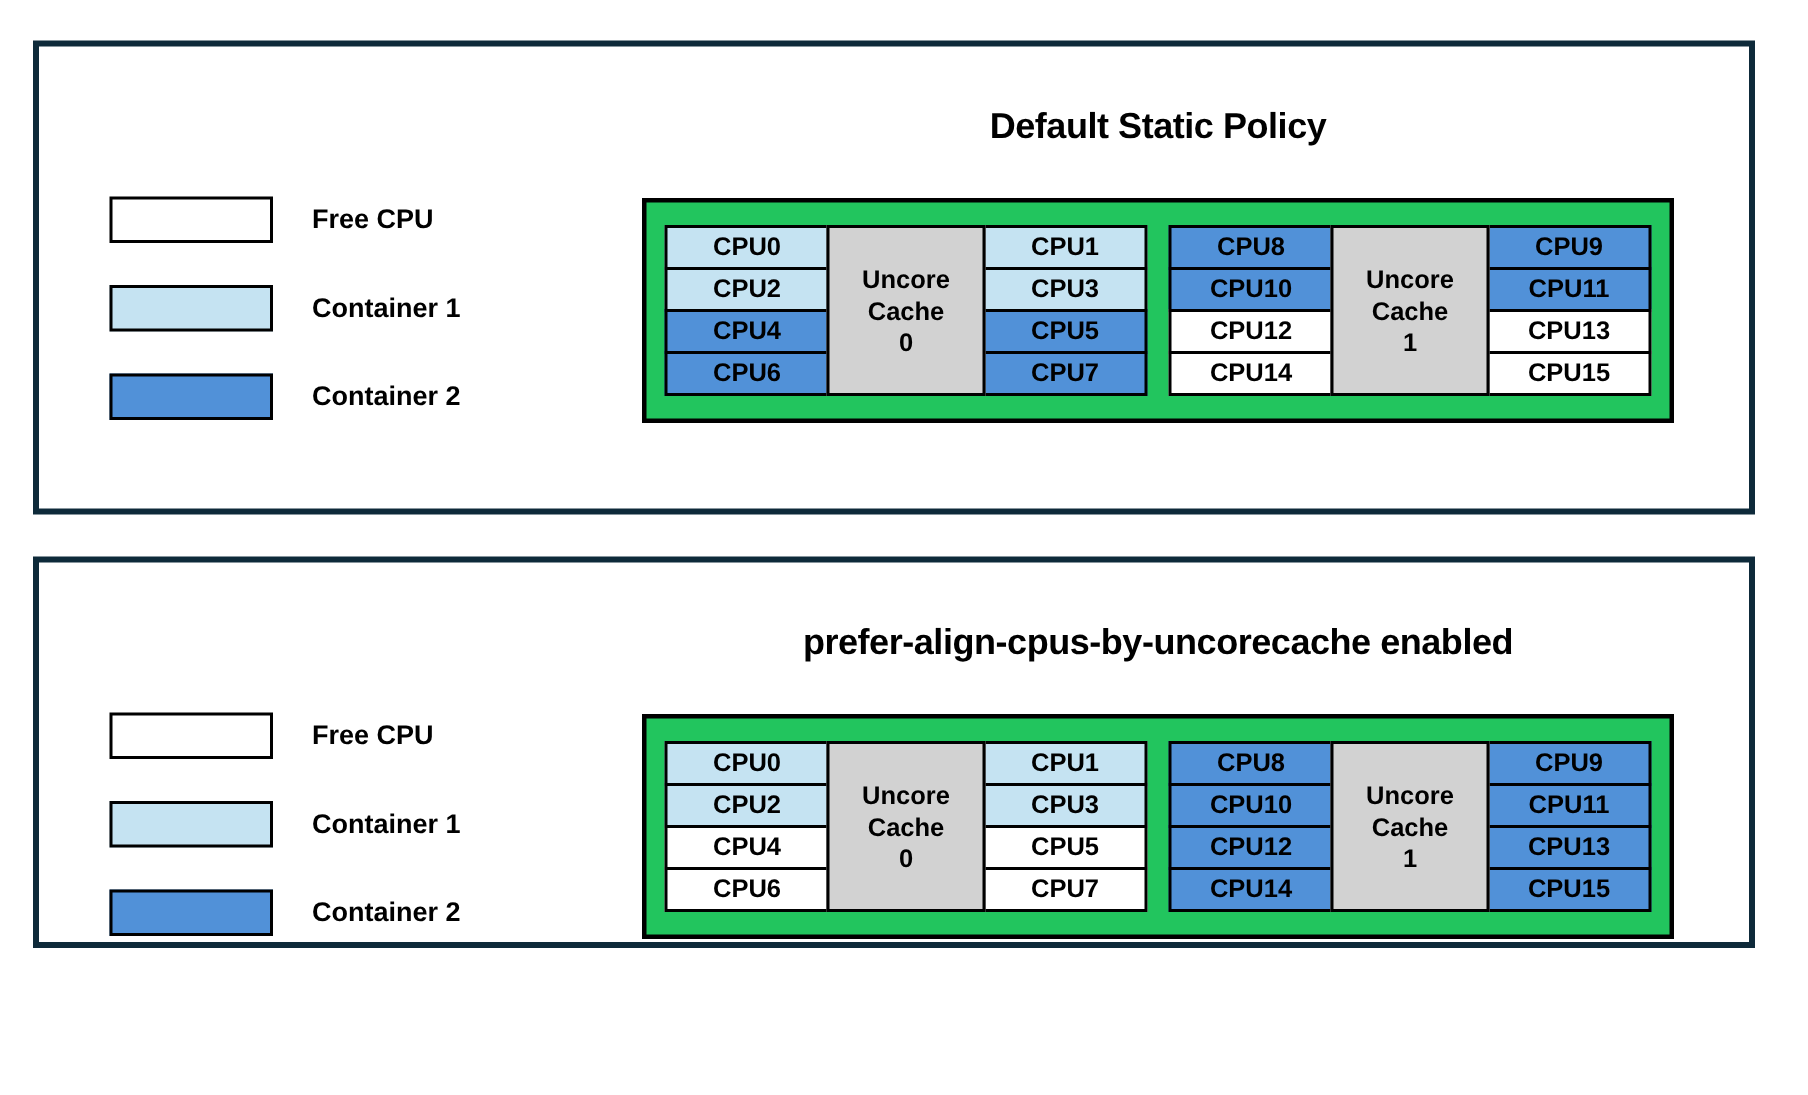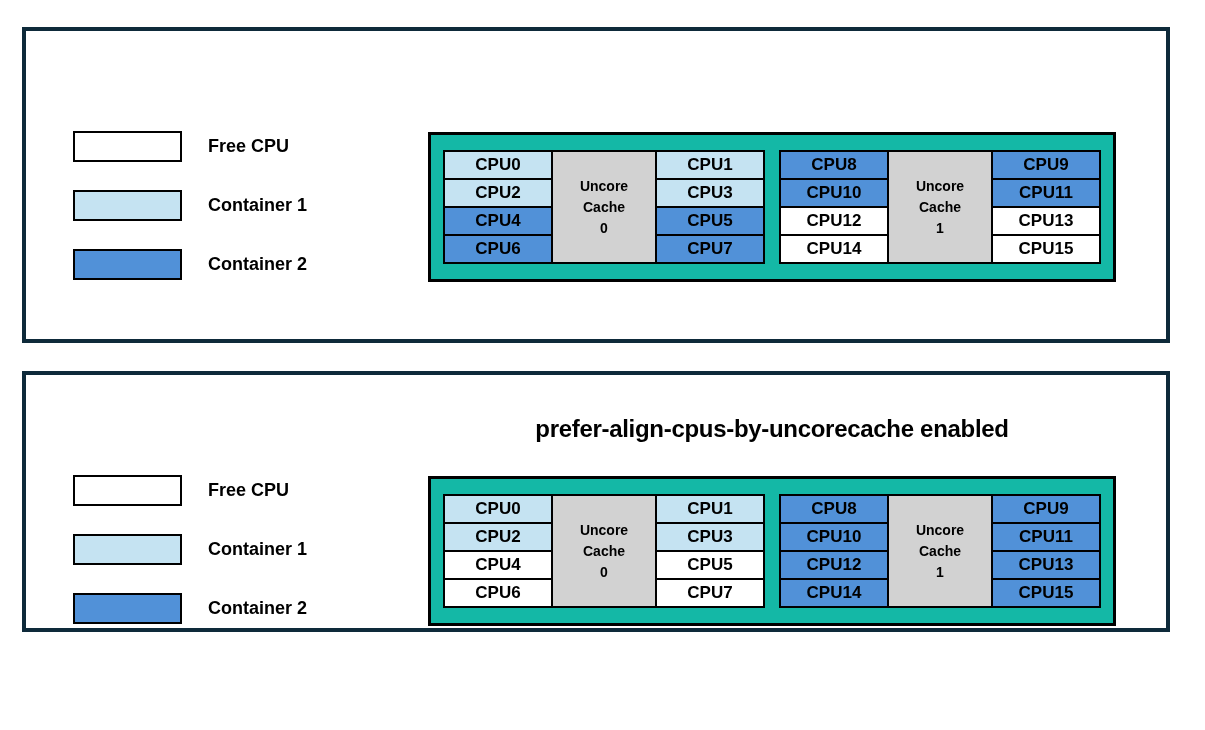--- a/index.html
+++ b/index.html
@@ -13,40 +13,41 @@
 
   .panel-title { position: absolute; left: 402px; width: 688px; top: 40px;
     text-align: center; font-size: 24px; font-weight: bold; color: #000; letter-spacing: -0.3px; }
 
   .legend { position: absolute; left: 47px; top: 100px; display: flex; flex-direction: column; gap: 28px; }
   .legend-row { display: flex; align-items: center; }
   .swatch { width: 109px; height: 31px; border: 2px solid #000; background: #fff; flex: 0 0 auto; }
   .legend-label { margin-left: 26px; font-size: 18px; font-weight: bold; color: #000; white-space: nowrap; }
 
   .diagram { position: absolute; left: 402px; top: 101px; width: 688px; height: 150px;
-    border: 3px solid #000; background: #14b8a6;
+    border: 3px solid #000; background: #22c55e;
     display: flex; align-items: center; justify-content: center; gap: 14px; }
   .uc-group { display: flex; align-items: stretch; }
   .cpu-col { width: 110px; display: flex; flex-direction: column; }
   .cpu { height: 30px; border: 2px solid #000; margin-top: -2px; background: #fff;
     display: flex; align-items: center; justify-content: center;
     font-size: 17px; font-weight: bold; color: #000; }
   .cpu:first-child { margin-top: 0; }
   .cpu-col { height: 114px; }
   .cache-box { width: 106px; height: 114px; margin-left: -2px; margin-right: -2px;
     border: 2px solid #000; background: #d2d2d2; position: relative; z-index: 1;
     display: flex; flex-direction: column; align-items: center; justify-content: center;
-    font-size: 14px; font-weight: bold; color: #000; line-height: 21px; }
+    font-size: 17px; font-weight: bold; color: #000; line-height: 21px; }
 </style>
 </head>
 <body>
 
 <div class="canvas">
 
   <div class="panel panel-1">
+    <div class="panel-title">Default Static Policy</div>
 
     <div class="legend">
       <div class="legend-row">
         <div class="swatch" style="background: rgb(255, 255, 255);"></div>
         <div class="legend-label">Free CPU</div>
       </div>
       <div class="legend-row">
         <div class="swatch" style="background: rgb(197, 227, 242);"></div>
         <div class="legend-label">Container 1</div>
       </div>

